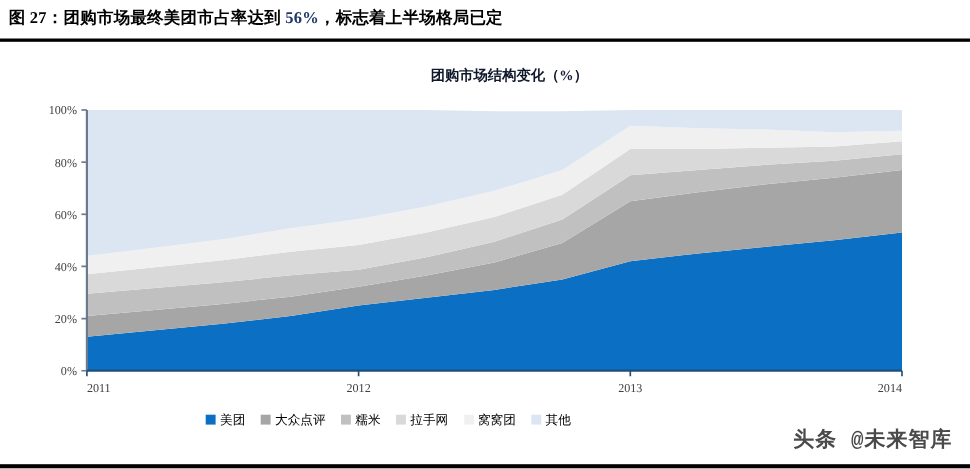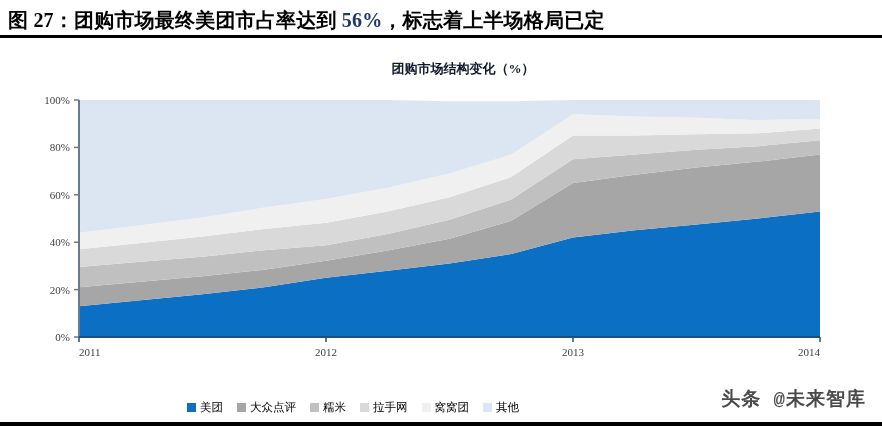--- a/index.html
+++ b/index.html
@@ -7,36 +7,36 @@
     width:882px;height:426px;background:#ffffff;overflow:hidden;
     font-family:"Liberation Sans","DejaVu Sans",sans-serif;
     position:relative;
   }
   .fig-header{
     position:absolute;left:0;top:0;width:882px;height:40px;
   }
   .fig-title{
     position:absolute;left:8px;top:7px;
     font-family:"Liberation Serif","DejaVu Serif",serif;
-    font-weight:bold;font-size:20px;color:#000000;
+    font-weight:bold;font-size:15px;color:#000000;
     white-space:nowrap;letter-spacing:0.2px;text-align:center;
   }
   .fig-title .pct{color:#1F3864;}
   .hrule{
     position:absolute;left:0;top:35px;width:882px;height:3px;background:#000000;
   }
   .chart-title{
     position:absolute;left:0;top:60px;width:882px;text-align:center;
     font-family:"Liberation Serif","DejaVu Serif",serif;
     font-weight:bold;font-size:13px;color:#0f172a;padding-left:22px;
   }
   #plot-svg{position:absolute;left:0;top:0;}
   .legend{
     position:absolute;left:0;top:374px;width:706px;
-    display:flex;justify-content:center;align-items:center;gap:14px;margin-top:26px;
+    display:flex;justify-content:center;align-items:center;gap:14px;
   }
   .legend-item{display:flex;align-items:center;gap:4px;}
   .legend-swatch{width:9px;height:9px;display:block;}
   .legend-label{
     font-family:"Liberation Serif","DejaVu Serif",serif;
     font-size:11.5px;color:#000000;white-space:nowrap;
   }
   .watermark{
     position:absolute;right:16px;top:386px;
     font-family:Liberation Mono, monospace;

